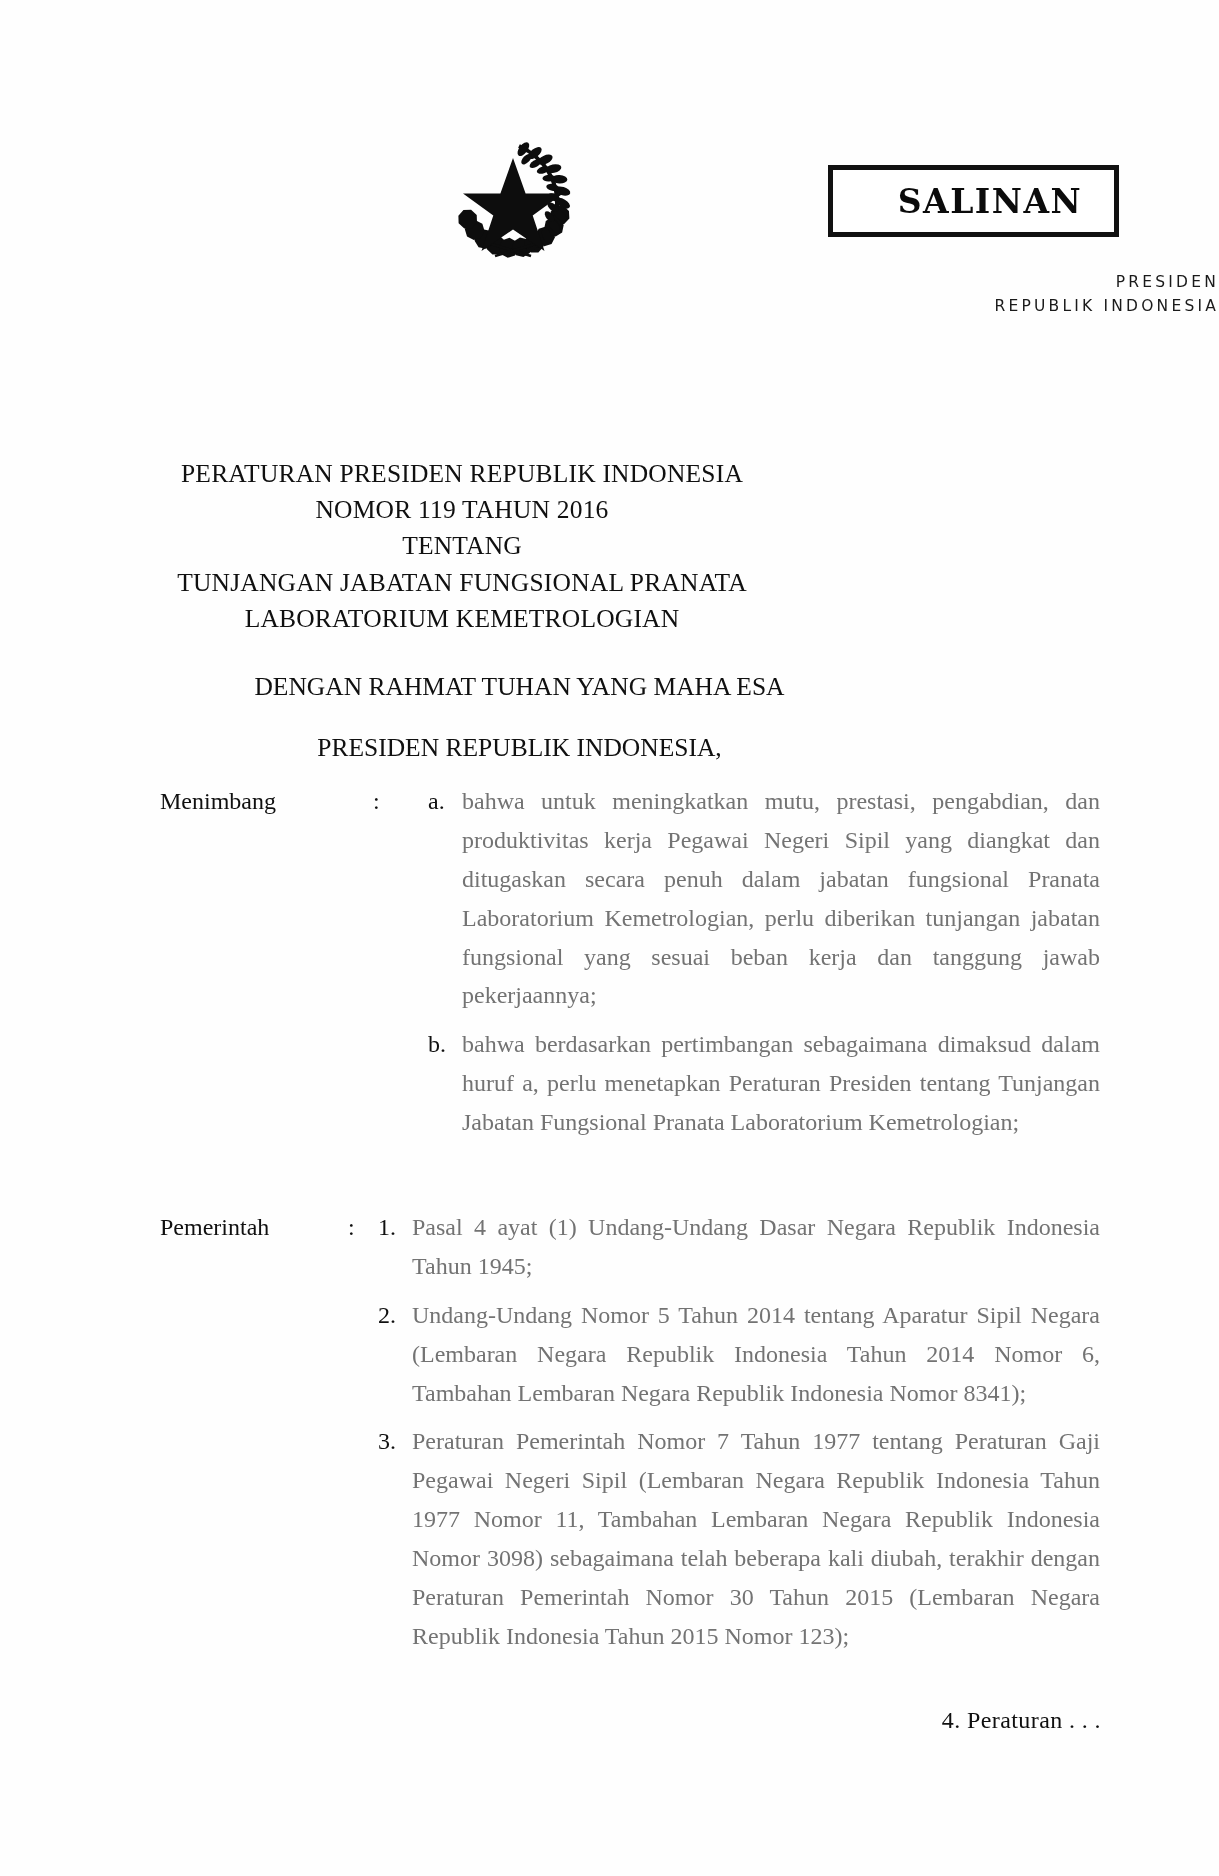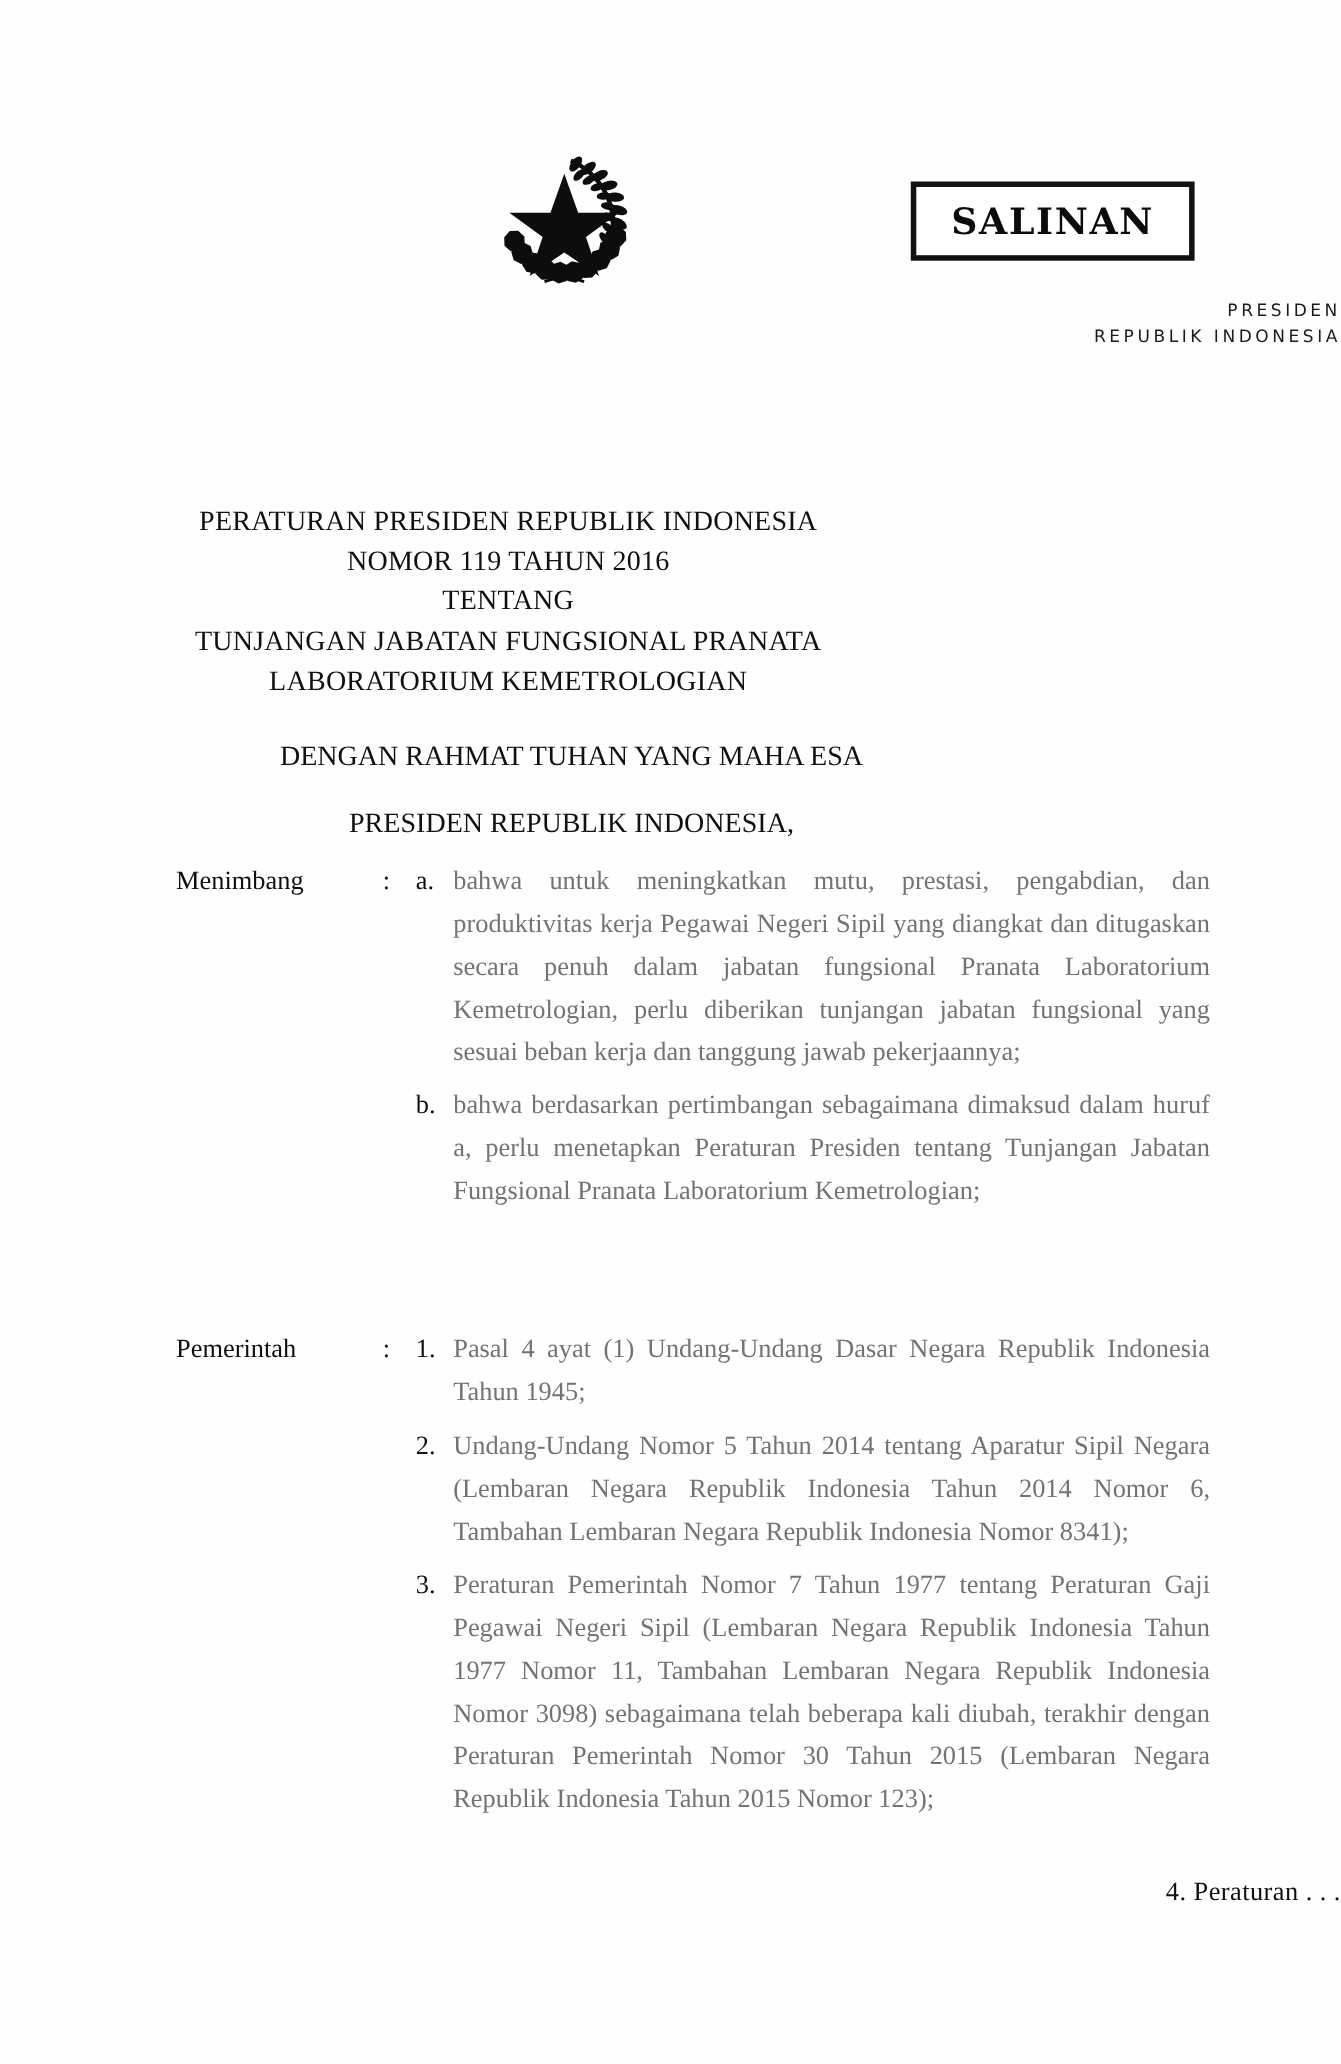--- a/index.html
+++ b/index.html
@@ -45,20 +45,21 @@
     position: absolute;
     left: 828px;
     top: 55px;
     width: 248px;
     height: 62px;
     border: 5px solid #111111;
     background: #ffffff;
     display: flex;
     align-items: center;
     justify-content: center;
+    padding-left: 33px;
   }
   .salinan-stamp .label {
     font-family: "DejaVu Serif", serif;
     font-weight: 700;
     font-size: 33px;
     letter-spacing: 1.5px;
     color: #0b0b0b;
     line-height: 1;
   }
 
@@ -113,21 +114,21 @@
     color: #101010;
     margin-left: -90px;
   }
 
   
   .clause-row {
     position: absolute;
     display: flex;
     align-items: flex-start;
   }
-  .clause-row.menimbang { left: 160px; top: 782px; width: 940px; }
+  .clause-row.menimbang { left: 160px; top: 782px; width: 940px; gap: 25px; }
   .clause-row.mengingat { left: 160px; top: 1208px; width: 940px; }
 
   .clause-label {
     width: 188px;
     flex: 0 0 188px;
     font-size: 24px;
     line-height: 1.62;
     color: #101010;
     white-space: nowrap;
   }
@@ -166,20 +167,21 @@
     hyphens: none;
   }
   .item-text.lastline-natural { text-align-last: left; }
 
   
   .catchword {
     position: absolute;
     left: 0;
     top: 1707px;
     width: 1219px;
+    padding-right: 118px;
     box-sizing: border-box;
     text-align: right;
     font-size: 24px;
     color: #101010;
     letter-spacing: 0.4px;
   }
 </style>
 </head>
 <body>
 

